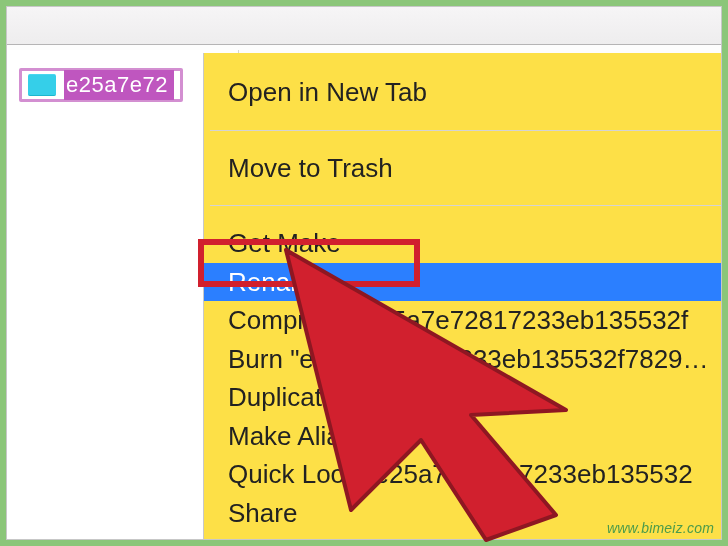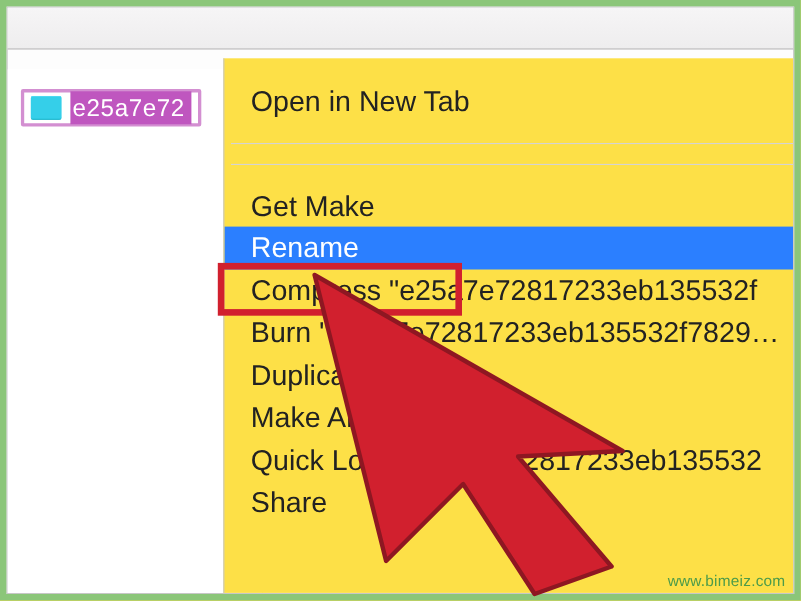--- a/index.html
+++ b/index.html
@@ -20,21 +20,21 @@
       background: #fdfdfd;
       border: 1px solid #c7c7c7;
     }
     .toolbar {
       height: 38px;
       background: linear-gradient(#f6f5f6, #eeedee);
       border-bottom: 1px solid #b5b4b5;
     }
     .sidebar {
       position: absolute;
-      top: 56px;
+      top: 43px;
       left: 0;
       width: 232px;
       bottom: 0;
       background: #ffffff;
       border-right: 1px solid #d6d6d6;
     }
     .file-row {
       position: absolute;
       top: 18px;
       left: 12px;
@@ -131,20 +131,21 @@
     }
     .wm-c1 { color: #f59a18; }
     .wm-c2 { color: #4aa648; }
     .wm-c3 { color: #2b8ed9; }
     .wm-c4 { color: #e04848; }
     .wm-url {
       font-size: 14px;
       color: #4c9b4a;
       letter-spacing: .2px;
       margin-top: -2px;
+      font-style: italic;
     }
     .wm-books {
       display: inline-flex;
       align-items: flex-end;
       gap: 2px;
       margin-right: 4px;
     }
     .book { width: 8px; border-radius: 1px; }
     .b1 { height: 26px; background: #e07b2e; }
     .b2 { height: 30px; background: #54a64f; }
@@ -160,20 +161,21 @@
   <div class="sidebar">
     <div class="file-row">
       <div class="file-icon"></div>
       <span class="file-name">e25a7e72</span>
     </div>
   </div>
 
   <div class="context-menu">
     <div class="menu-item">Open in New Tab</div>
     <div class="menu-sep tall"></div>
+    <div class="menu-item">Move to Trash</div>
     <div class="menu-sep tall"></div>
     <div class="menu-item">Get Make</div>
     <div class="menu-item highlighted">Rename</div>
     <div class="menu-item">Compress "e25a7e72817233eb135532f</div>
     <div class="menu-item">Burn "e25a7e72817233eb135532f7829…</div>
     <div class="menu-item">Duplicate</div>
     <div class="menu-item">Make Alias</div>
     <div class="menu-item">Quick Look "e25a7e72817233eb135532</div>
     <div class="menu-item">Share</div>
 

